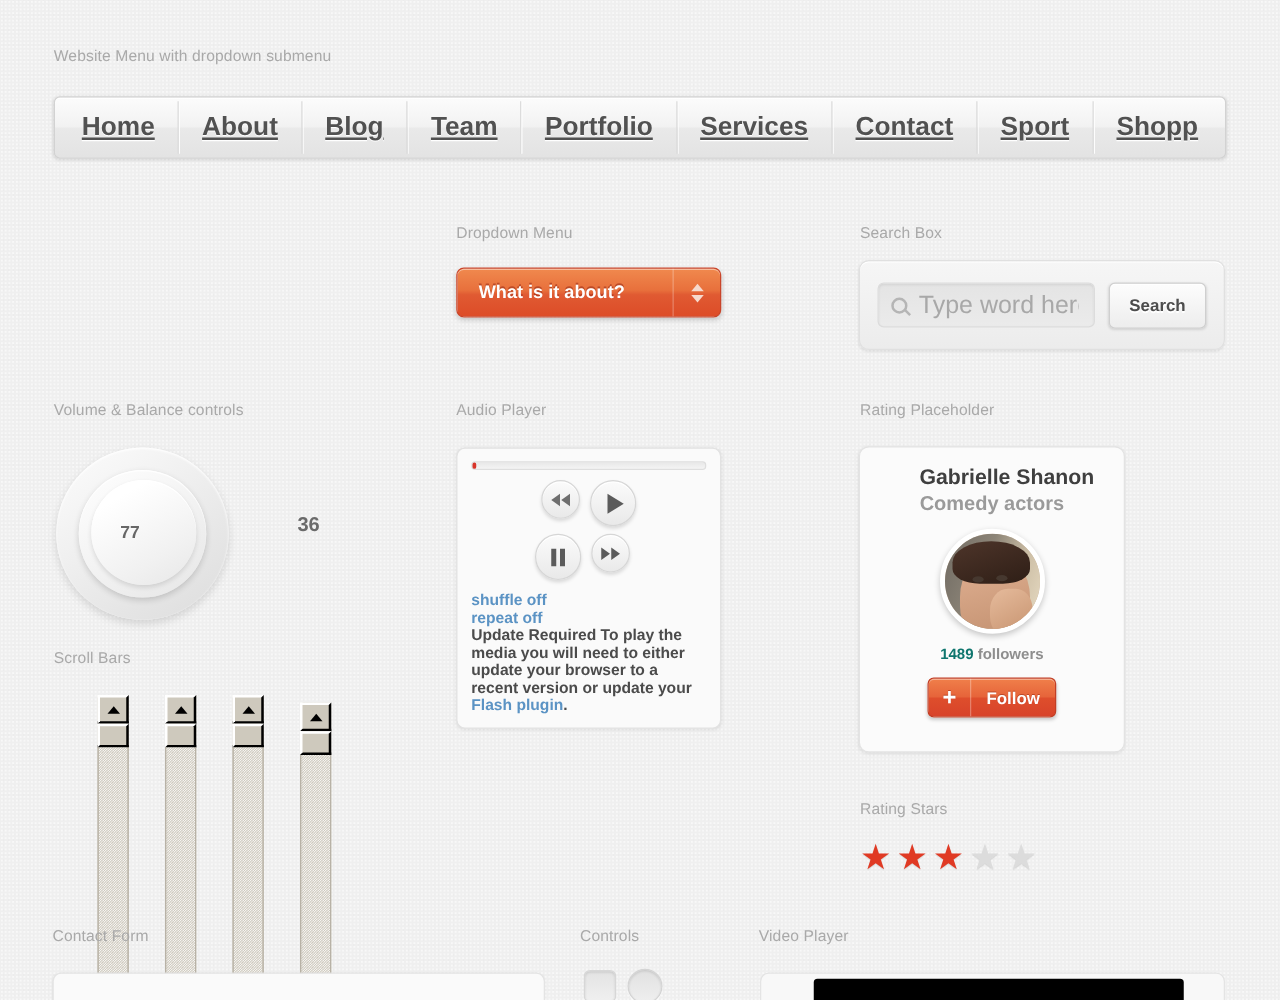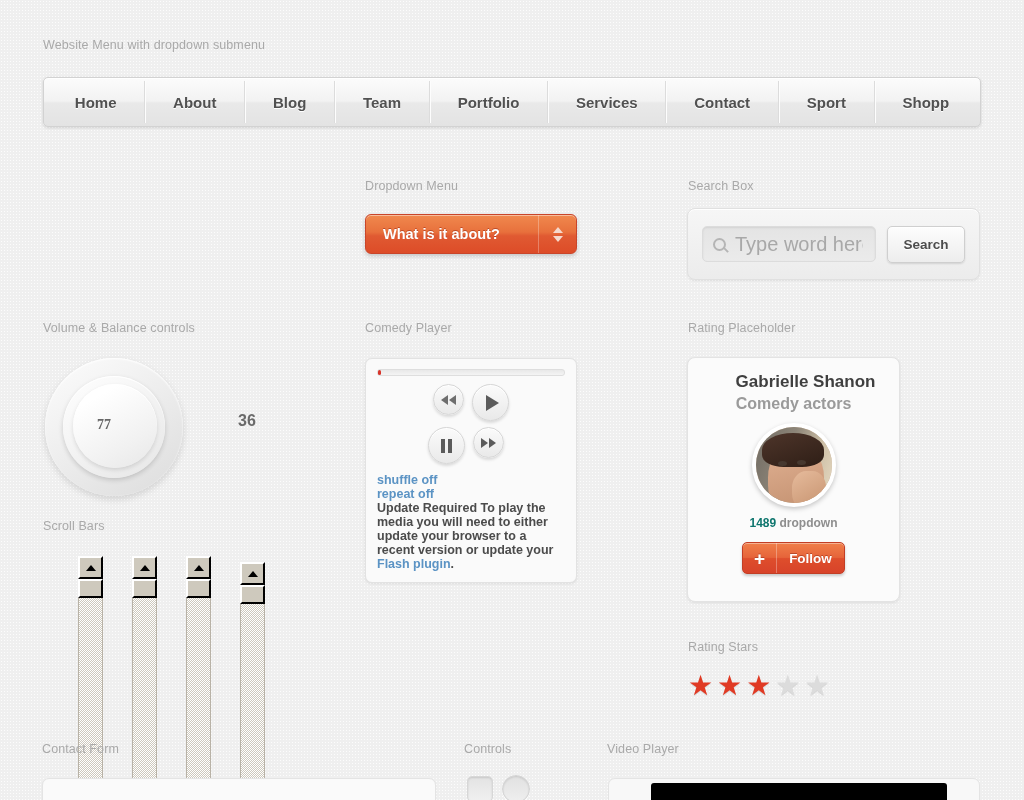--- a/index.html
+++ b/index.html
@@ -31,25 +31,25 @@
     background:linear-gradient(to bottom,#fcfcfc 0%,#f2f2f2 48%,#e9e9e9 52%,#e3e3e3 100%);
     border:1px solid #d2d2d2;
     border-radius:5px;
     box-shadow:0 1px 3px rgba(0,0,0,.13), inset 0 1px 0 #fff;
     display:flex; align-items:stretch;
     padding:3px;
   }
   .menu-item{
     flex:1 1 auto;
     display:flex; align-items:center; justify-content:center;
-    font-size:15px; font-weight:bold; color:#515151;
+    font-size:21px; font-weight:bold; color:#515151;
     text-shadow:0 1px 0 #fff;
     border-right:1px solid #dcdcdc;
     box-shadow:1px 0 0 #fdfdfd;
-    cursor:pointer; user-select:none;
+    cursor:pointer; user-select:none;text-decoration:underline;
   }
   .menu-item:last-child{ border-right:none; box-shadow:none; }
 
   
   #dropdown{
     position:absolute; left:365px; top:214px; width:212px; height:40px;
     border-radius:6px;
     background:linear-gradient(to bottom,#f0894e 0%,#e8703c 45%,#e05a32 55%,#dd4c28 100%);
     border:1px solid #c9452a;
     box-shadow:0 2px 4px rgba(0,0,0,.18), inset 0 1px 0 rgba(255,255,255,.45);
@@ -111,21 +111,21 @@
     position:absolute; left:18px; top:18px; width:102px; height:102px;
     border-radius:50%;
     background:linear-gradient(145deg,#ffffff,#e6e6e6);
     box-shadow:0 2px 5px rgba(0,0,0,.16), inset 0 1px 1px #fff;
   }
   #knob-inner{
     position:absolute; left:10px; top:8px; width:84px; height:84px;
     border-radius:50%;
     background:linear-gradient(150deg,#ffffff 20%,#f1f1f1 70%,#e7e7e7 100%);
     box-shadow:0 2px 4px rgba(0,0,0,.12), inset 0 1px 0 #fff;
-    display:flex; align-items:center; justify-content:center;font-family:Liberation Serif, serif;
+    display:flex; align-items:center; justify-content:center;
   }
   #knob-value{ font-size:14px; font-weight:bold; color:#676767; margin-right:22px; margin-top:-2px; }
   #balance-value{
     position:absolute; left:238px; top:412px;
     font-size:16px; font-weight:bold; color:#6a6a6a;
   }
 
   
   #audio-player{
     position:absolute; left:365px; top:358px; width:212px; height:225px;
@@ -298,21 +298,21 @@
 <div class="section-label" style="left:43px;top:321px;">Volume &amp; Balance controls</div>
 <div id="knob-outer">
   <div id="knob-mid">
     <div id="knob-inner">
       <span id="knob-value">77</span>
     </div>
   </div>
 </div>
 <div id="balance-value">36</div>
 
-<div class="section-label" style="left:365px;top:321px;">Comedy Player</div>
+<div class="section-label" style="left:365px;top:321px;">Audio Player</div>
 <div id="audio-player">
   <div id="progress-track">
     <div id="progress-fill"></div>
   </div>
   <div class="ap-row r1">
     <div class="ap-btn sm">
       <span class="gl-rw">
           <i></i>
           <i></i>
         </span>
@@ -347,21 +347,21 @@
   <div id="avatar-name">Gabrielle Shanon</div>
   <div id="avatar-role">Comedy actors</div>
   <div id="avatar-img">
     <span class="bgwall"></span>
     <span class="face"></span>
     <span class="hair"></span>
     <span class="eyeL"></span>
     <span class="eyeR"></span>
     <span class="hand"></span>
   </div>
-  <div id="followers"><b>1489</b> <span>dropdown</span></div>
+  <div id="followers"><b>1489</b> <span>followers</span></div>
   <div id="follow-btn">
     <span id="follow-plus">+</span>
     <span id="follow-label">Follow</span>
   </div>
 </div>
 
 <div class="section-label" style="left:43px;top:519px;">Scroll Bars</div>
 
 <div class="sb" style="left:78px;top:556px;">
   <div class="btn">

